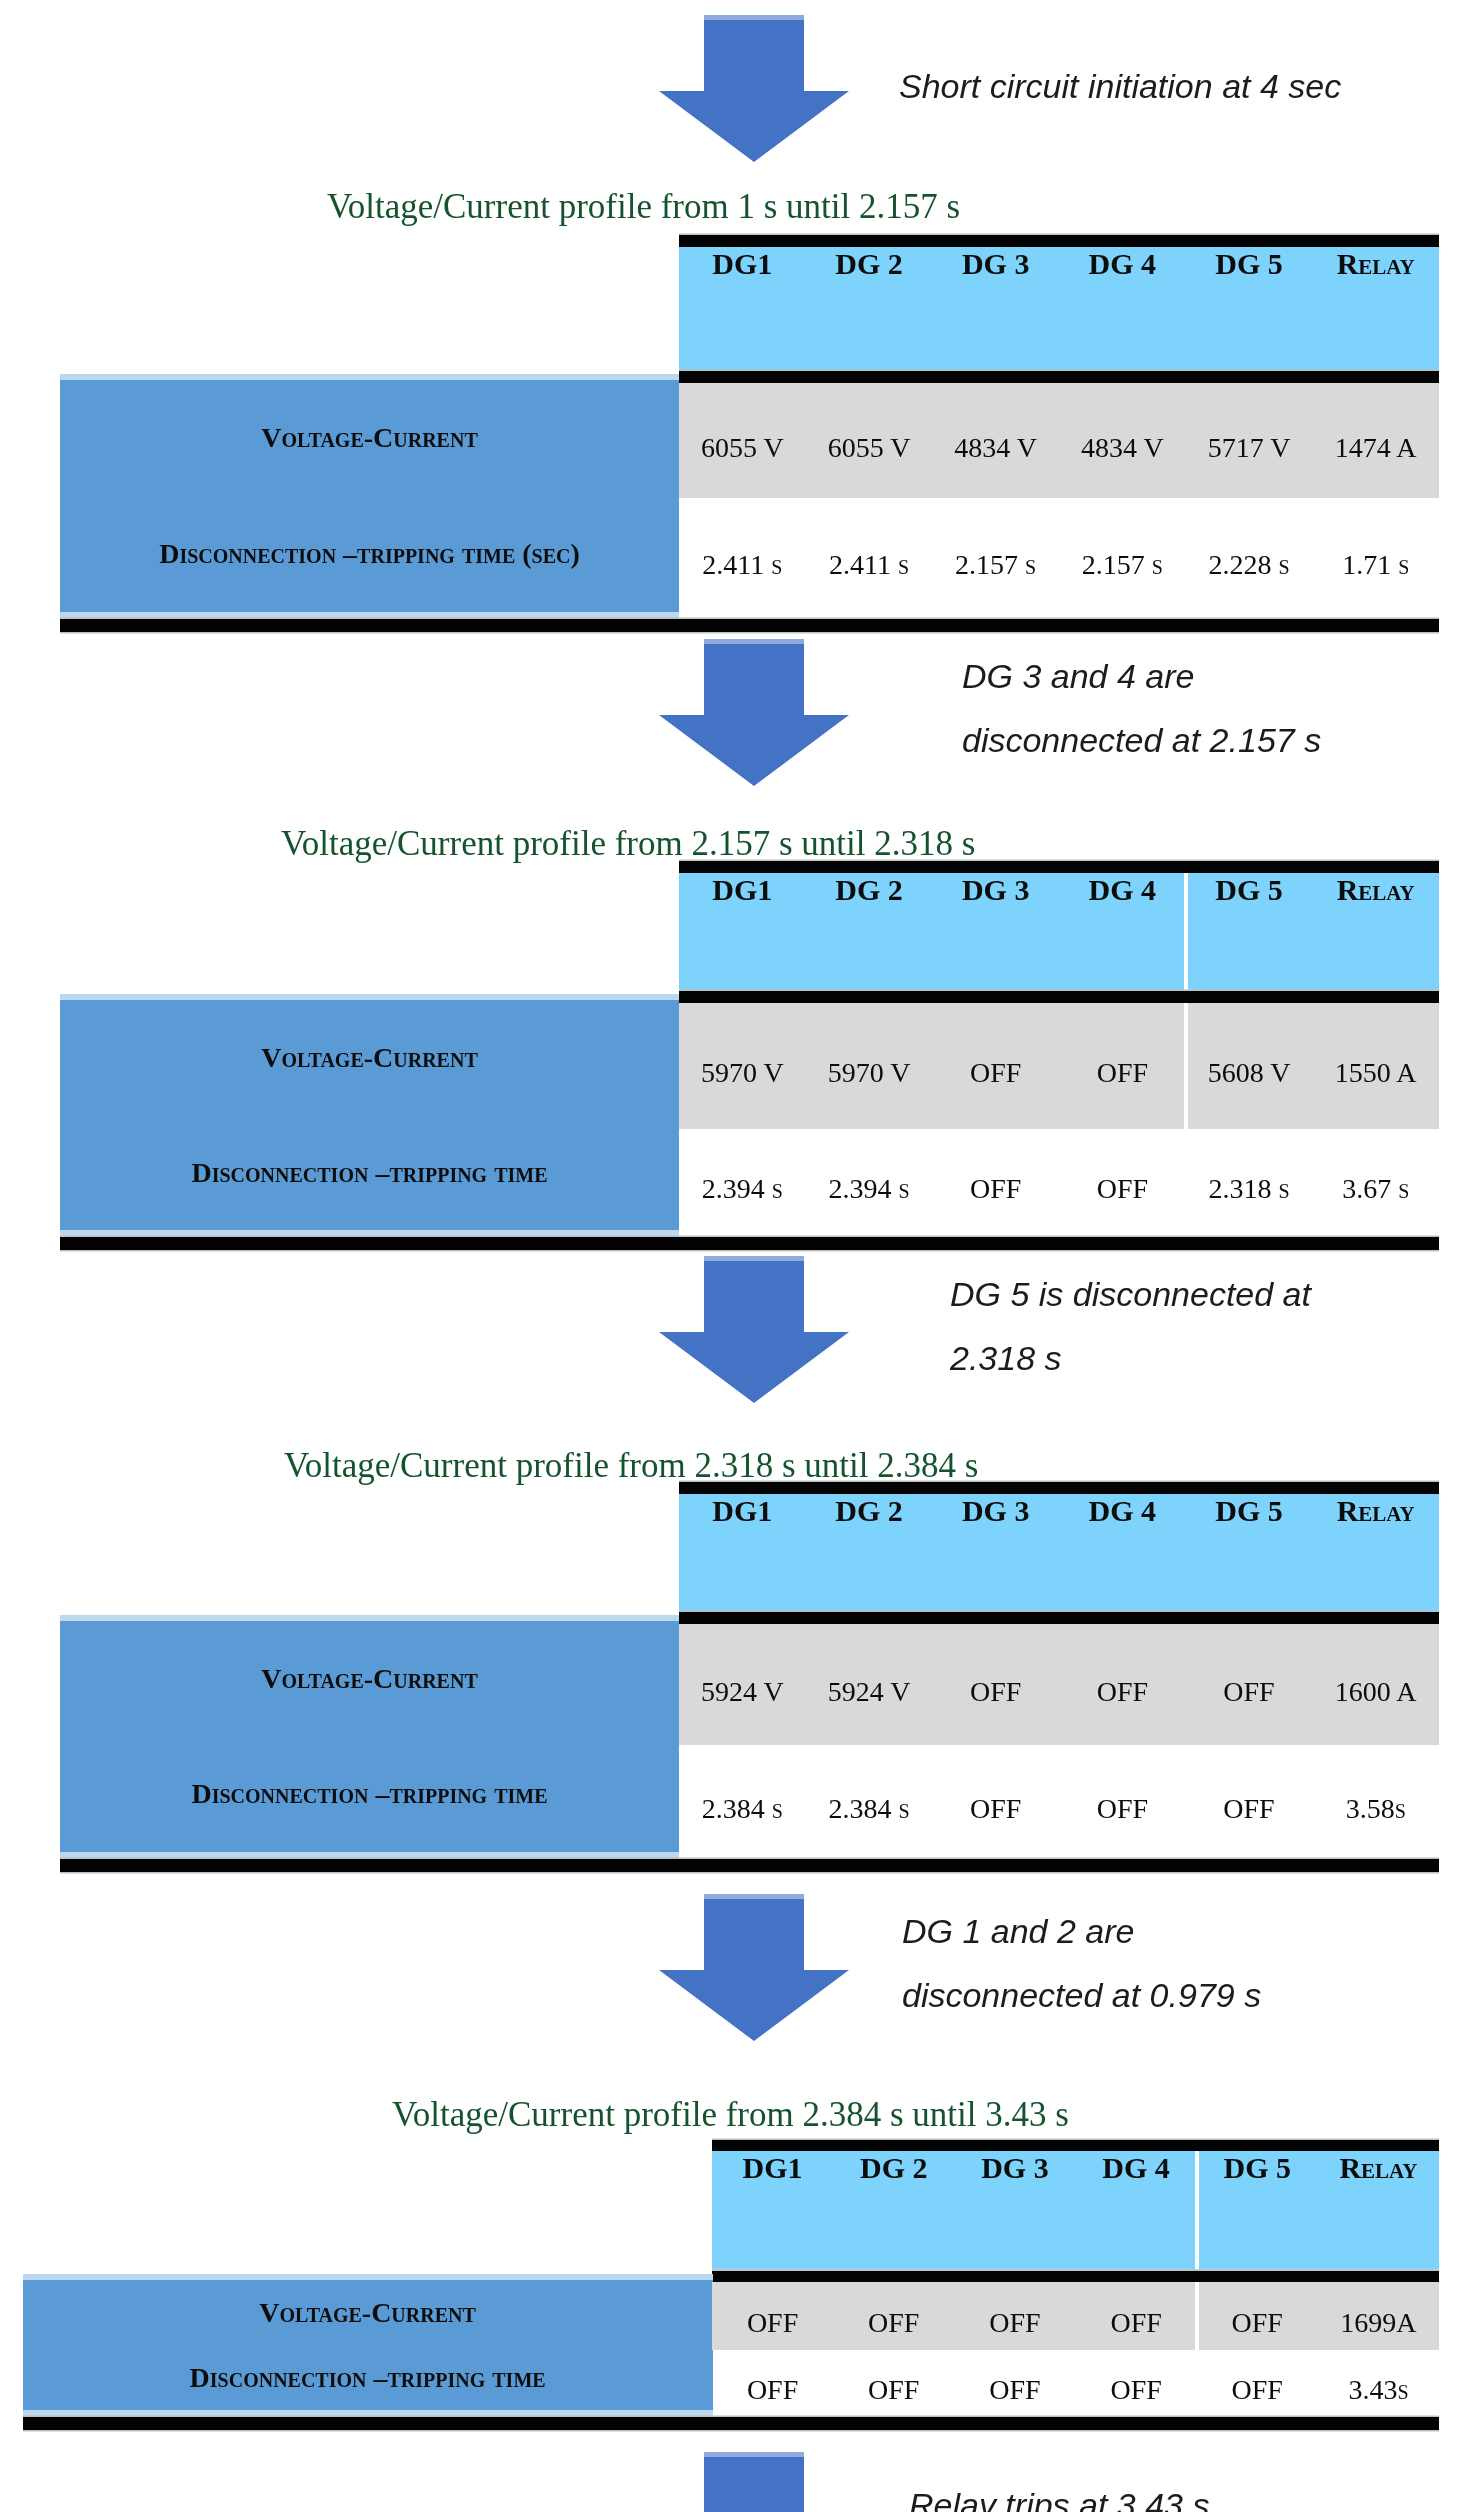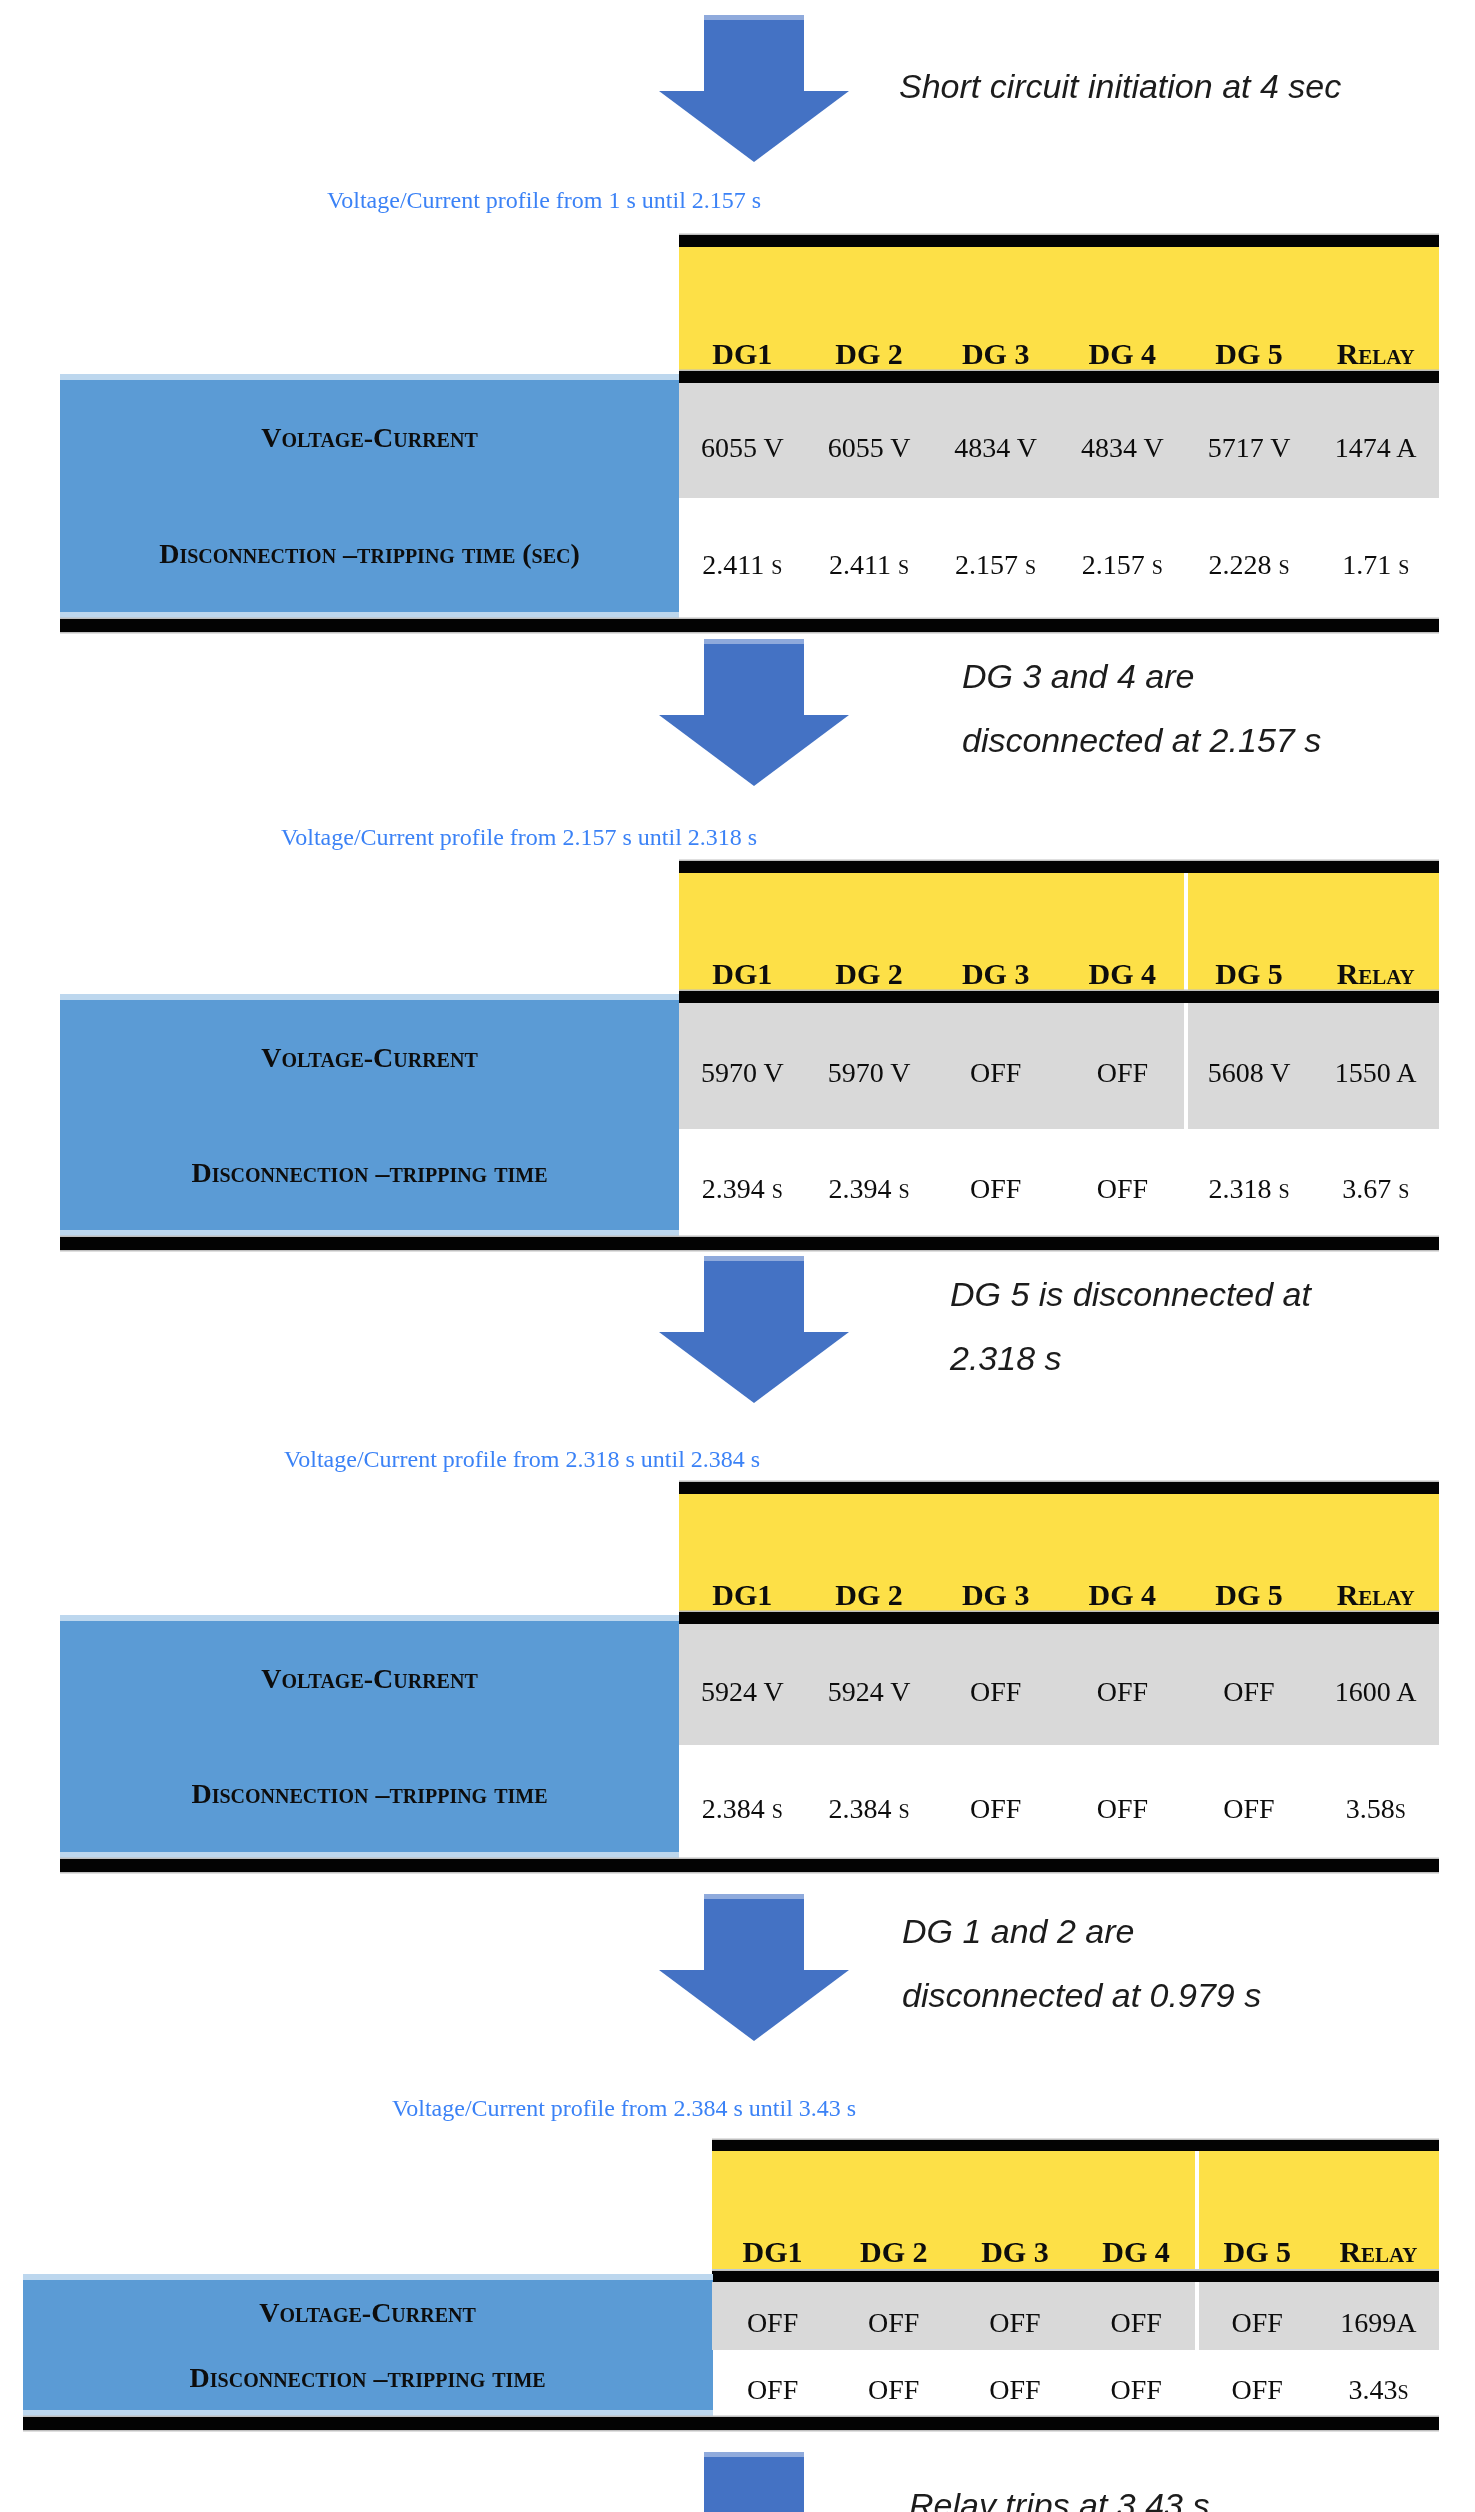--- a/index.html
+++ b/index.html
@@ -1,24 +1,24 @@
 <!DOCTYPE html>
 <html style="font-size:8px"><head>
 <meta charset="utf-8">
 <style>
   html,body{margin:0;padding:0;background:#ffffff;}
   #canvas{position:relative;width:1475px;height:2720px;background:#ffffff;overflow:hidden;
           font-family:"Liberation Serif",serif;color:#000;}
 
-  .title{position:absolute;font-family:"Liberation Serif",serif;font-size:24px;
-         white-space:nowrap;color:#3b82f6;}
+  .title{position:absolute;font-family:"Liberation Serif",serif;font-size:35px;
+         white-space:nowrap;color:#14532d;}
 
   .bar{position:absolute;background:#030303;box-shadow:0 1.5px 0 #bfbfbf,0 -1.5px 0 #bfbfbf;}
 
-  .thead{position:absolute;background:#fde047;display:flex;align-items:flex-end;
+  .thead{position:absolute;background:#7dd3fc;display:flex;align-items:flex-start;
          border-bottom:5px solid #bdd7ee;}
   .hcell{flex:1;text-align:center;font-variant:small-caps;font-weight:bold;font-size:30px;
          color:#0d0d0d;}
 
   .labelblock{position:absolute;background:#5b9bd5;display:flex;flex-direction:column;
               border-top:6px solid #bdd7ee;border-bottom:6px solid #bdd7ee;box-sizing:border-box;}
   .lcell{flex:1;display:flex;align-items:center;justify-content:center;text-align:left;
          font-variant:small-caps;font-weight:bold;font-size:28px;color:#0d0d0d;padding:0 15px;}
 
   .vrow{position:absolute;display:flex;align-items:center;}

